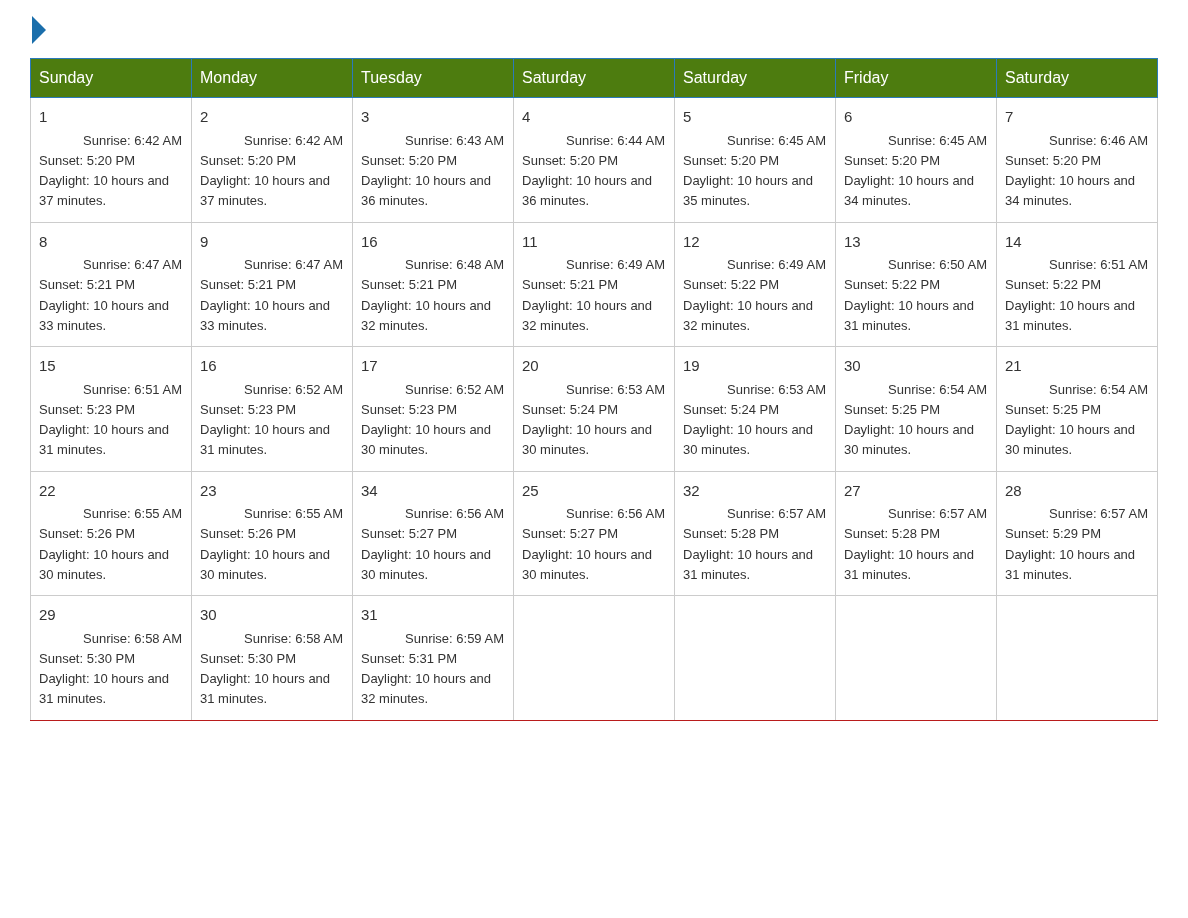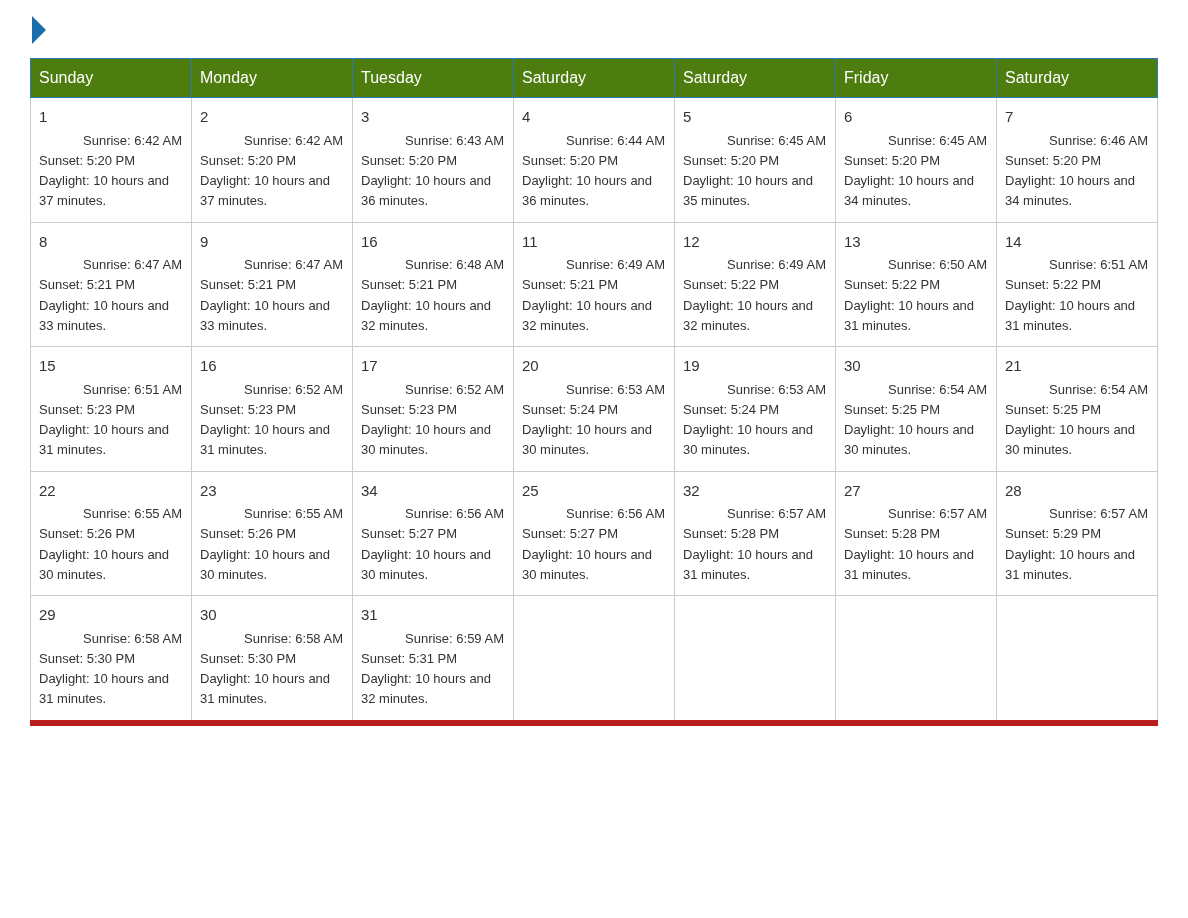--- a/index.html
+++ b/index.html
@@ -91,21 +91,21 @@
       display: block;
       margin-bottom: 2px;
     }
     .calendar td .day-info {
       font-size: 13px;
       color: #333;
       line-height: 1.55;
       margin-left: 44px;
     }
     .calendar tr:last-child td {
-      border-bottom: 6px solid #b91c1c;
+      border-bottom: 1px solid #b91c1c;
     }
     .empty-cell {
       background: #fff;
     }
   </style>
 </head>
 <body>
 
 <div class="header">
   <div class="logo">

